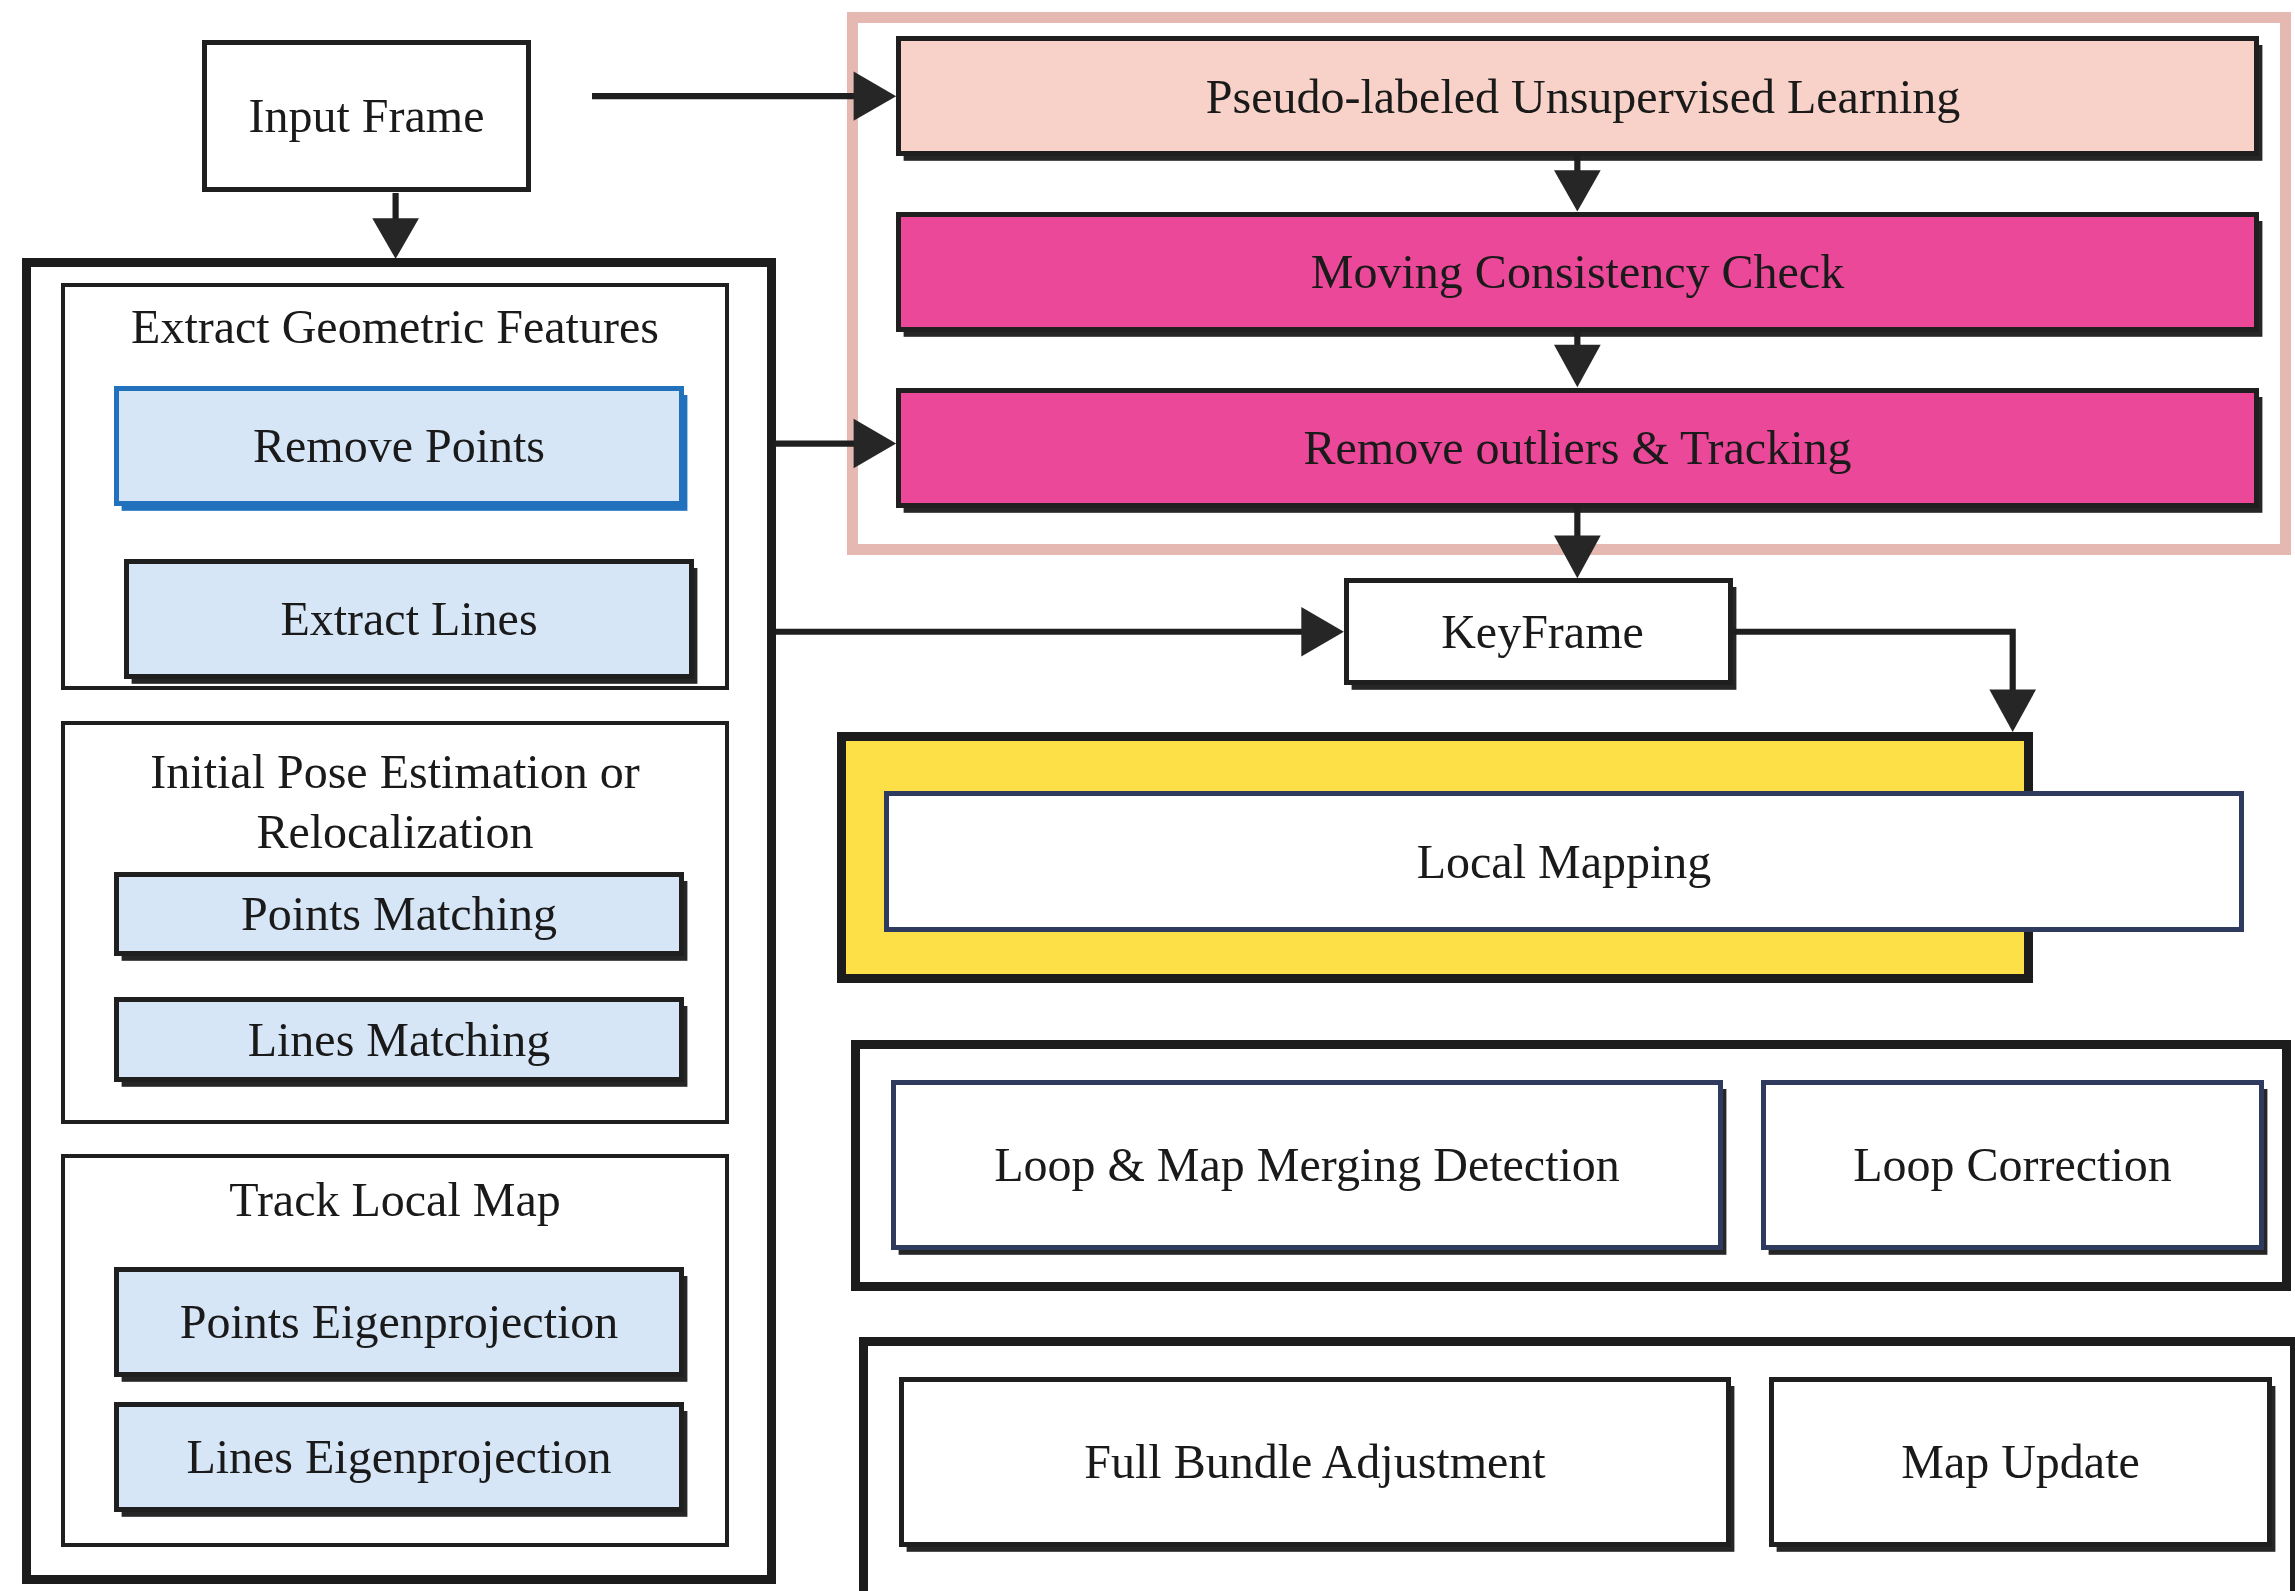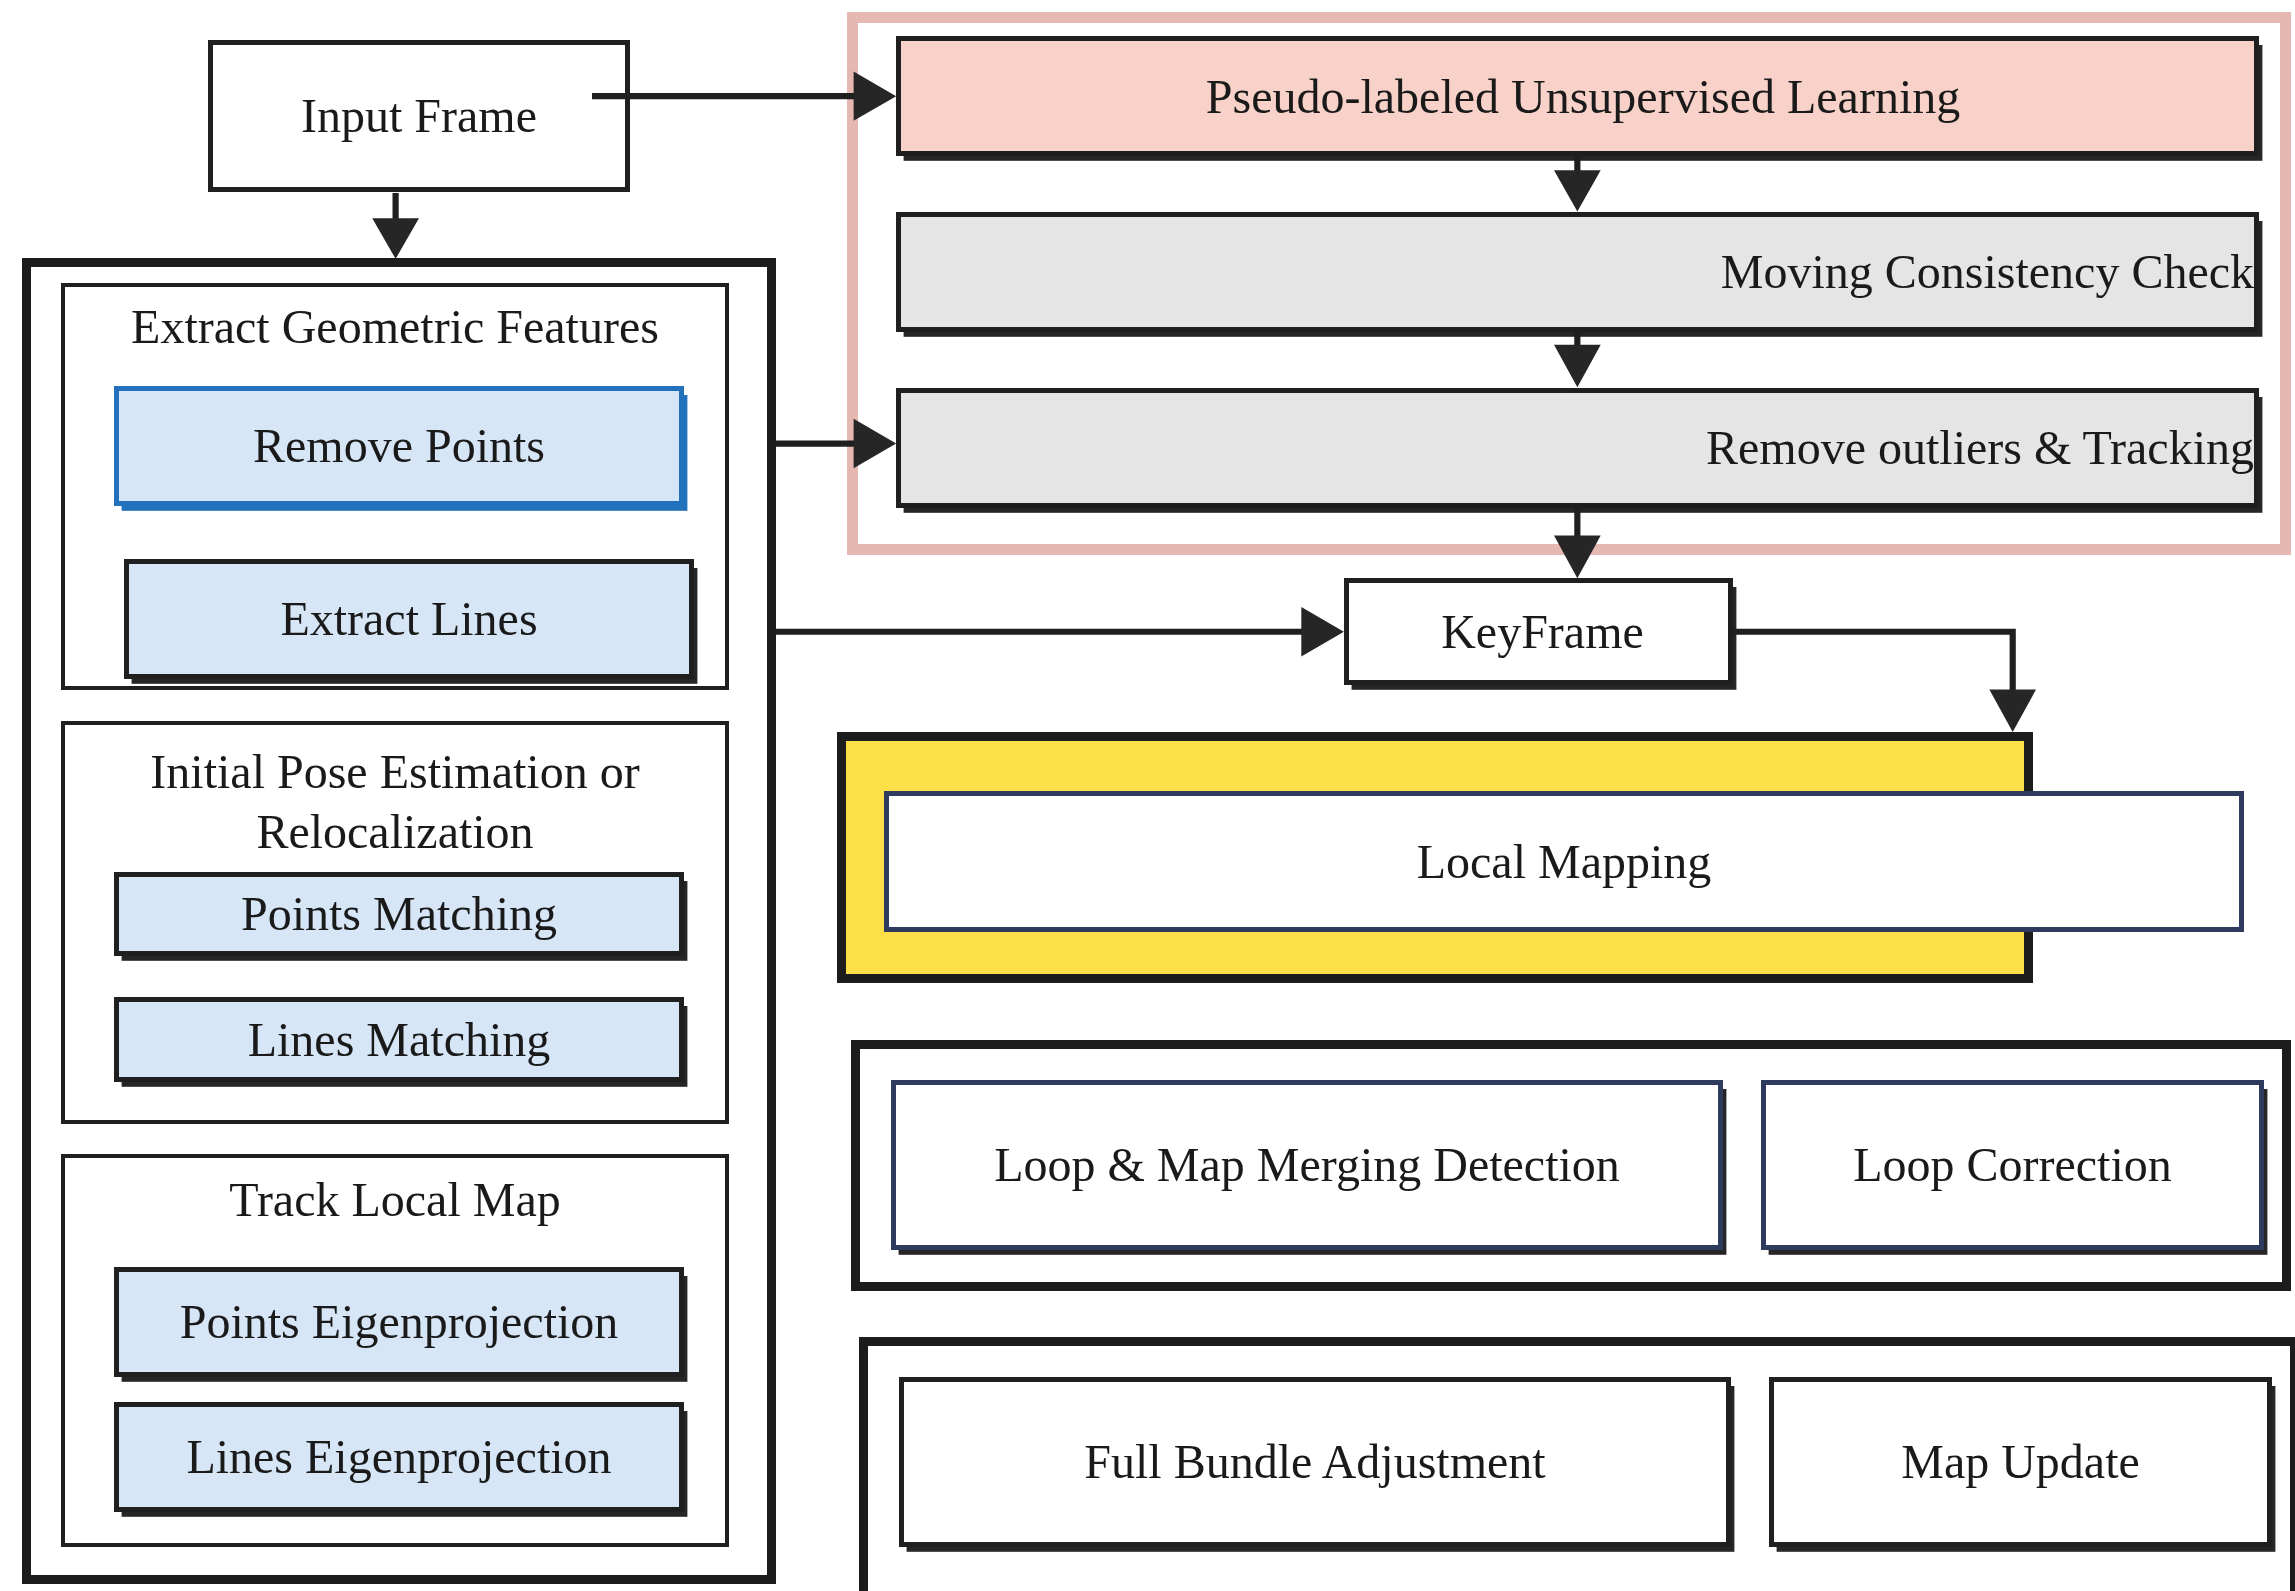--- a/index.html
+++ b/index.html
@@ -12,21 +12,21 @@
     position:absolute;box-sizing:border-box;background:#ffffff;
     display:flex;align-items:center;justify-content:center;text-align:center;
     font-size:48px;line-height:1.15;color:#1a1a1a;
   }
   .bk8{border:5.5px solid #1f1f1f;}
   .bk6{border:4.1px solid #1f1f1f;}
   .thick{border:9.6px solid #1c1c1c;}
   .navy{border:5.5px solid #2e3a5e;}
   .blueb{border:5.5px solid #2171bc;}
   .pinkfill{background:#f8d2c8;padding-left:11px;}
-  .greenfill{background:#e5e5e5;justify-content:flex-end;}
+  .greenfill{background:#ec4899;}
   .bluefill{background:#d6e6f7;}
   
   .ctr-shadow::after{
     content:"";position:absolute;inset:4.1px -23.4px -23.4px 4.1px;
     border:9.6px solid #222222;z-index:-1;
   }
   
   .sh-dark{box-shadow:5.5px 6.9px 0 -2.1px #262626;}
   .sh-blue{box-shadow:5.5px 6.9px 0 -2.1px #2171bc;}
   .section-title{
@@ -36,21 +36,21 @@
   .section-title span{display:block;}
   svg#wires{position:absolute;left:0;top:0;z-index:5;pointer-events:none;}
   svg#wires line,svg#wires polyline{stroke:#1f1f1f;stroke-width:9;fill:none;}
   svg#wires polygon{fill:#262626;stroke:none;}
 </style>
 </head>
 <body>
 
 <div id="canvas">
 
-  <div class="box bk8" style="left:208px;top:40px;width:422px;height:152px;">
+  <div class="box bk8" style="left:202px;top:40px;width:329px;height:152px;">
     <span>Input Frame</span>
   </div>
 
   <div class="abs" style="left:847px;top:11.7px;width:1444px;height:543px;border:11px solid #e5b9b2;background:#ffffff;">
     <div class="box bk8 pinkfill sh-dark" style="left:38px;top:13.7px;width:1363px;height:120px;">
       <span>Pseudo-labeled Unsupervised Learning</span>
     </div>
     <div class="box bk8 greenfill sh-dark" style="left:38px;top:189px;width:1363px;height:120px;">
       <span>Moving Consistency Check</span>
     </div>

